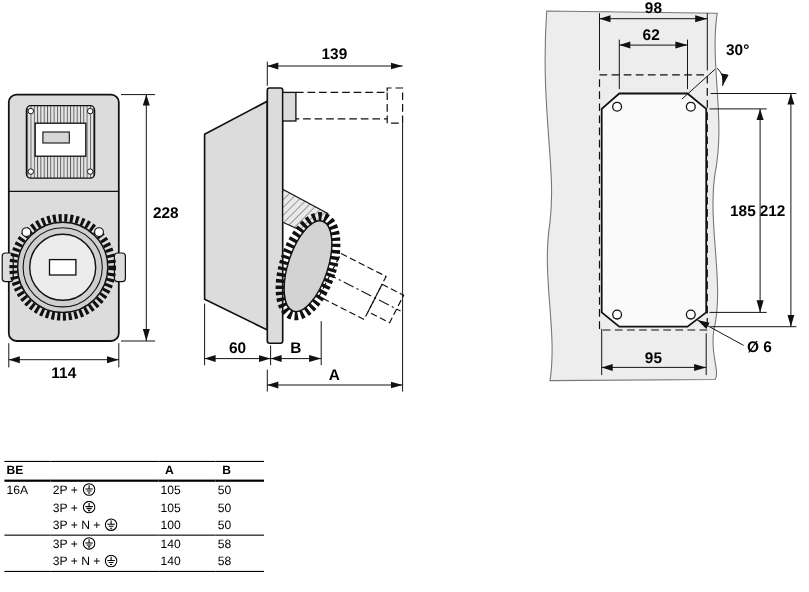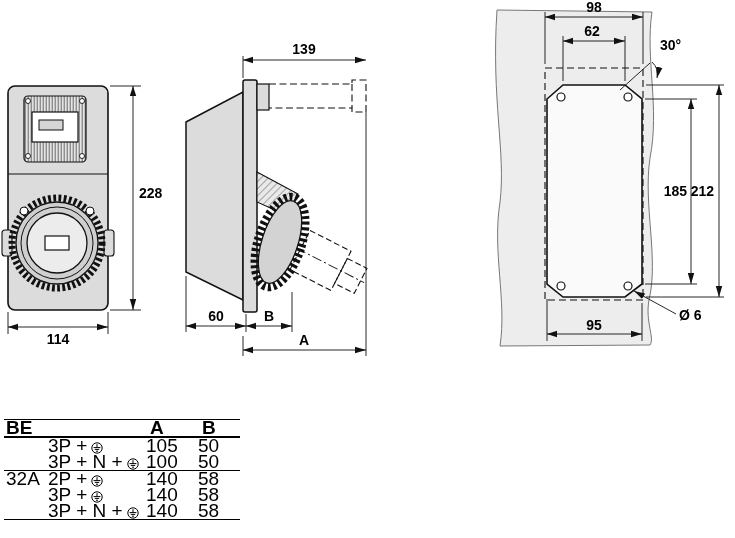--- a/index.html
+++ b/index.html
@@ -1,21 +1,21 @@
 <!DOCTYPE html>
 <html><head>
 <meta charset="utf-8">
 <style>
   html,body{margin:0;padding:0;background:#fff}
   .stage{position:relative;width:735px;height:538px;background:#ffffff;
          font-family:"Liberation Sans",sans-serif;overflow:hidden}
   svg text{font-family:"Liberation Sans",sans-serif;font-size:14px;fill:#000;stroke:none;font-weight:bold}
   
   .spec{position:absolute;left:4px;top:419px;border-collapse:collapse;color:#000;
-        border-top:1.5px solid #000;border-bottom:1.5px solid #000;font-size:19px}
+        border-top:1.5px solid #000;border-bottom:1.5px solid #000;font-size:11px}
   .spec th,.spec td{padding:0 2px;text-align:left;font-weight:normal;white-space:nowrap;
         height:16px;line-height:16px}
   .spec thead tr{border-bottom:2.5px solid #000}
   .spec tbody.grp{border-bottom:1px solid #000}
   .spec tbody.grp:last-of-type{border-bottom:none}
   .c1{width:38px}.c2{width:94px}.c3{width:44px}.c4{width:36px}
   .spec th,.rating{font-weight:bold}
   .num,.spec th.c3,.spec th.c4{padding-left:6px}
   .cfg .esym{margin-left:4px;vertical-align:-2px}
 </style>
@@ -169,87 +169,87 @@
   <thead>
     <tr>
       <th class="c1">BE</th>
       <th class="c2"></th>
       <th class="c3">A</th>
       <th class="c4">B</th>
     </tr>
   </thead>
   <tbody class="grp">
     <tr>
-      <td class="c1"></td>
-      <td class="c2 cfg"><span>3P +</span><svg class="esym" width="12" height="12" viewBox="0 0 12 12">
+      <td class="c1 rating">16A</td>
+      <td class="c2 cfg"><span>2P +</span><svg class="esym" width="12" height="12" viewBox="0 0 12 12">
               <g stroke="#000" stroke-width="1" fill="none">
                 <circle cx="6" cy="6" r="5.2"></circle>
                 <line x1="6" y1="2.2" x2="6" y2="5.6"></line>
                 <line x1="2.6" y1="5.6" x2="9.4" y2="5.6"></line>
                 <line x1="3.8" y1="7.4" x2="8.2" y2="7.4"></line>
                 <line x1="5" y1="9.2" x2="7" y2="9.2"></line>
               </g>
             </svg></td>
       <td class="c3 num">105</td>
       <td class="c4 num">50</td>
     </tr>
     <tr>
       <td class="c1"></td>
+      <td class="c2 cfg"><span>3P +</span><svg class="esym" width="12" height="12" viewBox="0 0 12 12">
+              <g stroke="#000" stroke-width="1" fill="none">
+                <circle cx="6" cy="6" r="5.2"></circle>
+                <line x1="6" y1="2.2" x2="6" y2="5.6"></line>
+                <line x1="2.6" y1="5.6" x2="9.4" y2="5.6"></line>
+                <line x1="3.8" y1="7.4" x2="8.2" y2="7.4"></line>
+                <line x1="5" y1="9.2" x2="7" y2="9.2"></line>
+              </g>
+            </svg></td>
+      <td class="c3 num">105</td>
+      <td class="c4 num">50</td>
+    </tr>
+    <tr>
+      <td class="c1"></td>
       <td class="c2 cfg"><span>3P + N +</span><svg class="esym" width="12" height="12" viewBox="0 0 12 12">
               <g stroke="#000" stroke-width="1" fill="none">
                 <circle cx="6" cy="6" r="5.2"></circle>
                 <line x1="6" y1="2.2" x2="6" y2="5.6"></line>
                 <line x1="2.6" y1="5.6" x2="9.4" y2="5.6"></line>
                 <line x1="3.8" y1="7.4" x2="8.2" y2="7.4"></line>
                 <line x1="5" y1="9.2" x2="7" y2="9.2"></line>
               </g>
             </svg></td>
       <td class="c3 num">100</td>
       <td class="c4 num">50</td>
     </tr>
   </tbody>
   <tbody class="grp">
     <tr>
-      <td class="c1 rating">32A</td>
-      <td class="c2 cfg"><span>2P +</span><svg class="esym" width="12" height="12" viewBox="0 0 12 12">
+      <td class="c1"></td>
+      <td class="c2 cfg"><span>3P +</span><svg class="esym" width="12" height="12" viewBox="0 0 12 12">
               <g stroke="#000" stroke-width="1" fill="none">
                 <circle cx="6" cy="6" r="5.2"></circle>
                 <line x1="6" y1="2.2" x2="6" y2="5.6"></line>
                 <line x1="2.6" y1="5.6" x2="9.4" y2="5.6"></line>
                 <line x1="3.8" y1="7.4" x2="8.2" y2="7.4"></line>
                 <line x1="5" y1="9.2" x2="7" y2="9.2"></line>
               </g>
             </svg></td>
       <td class="c3 num">140</td>
       <td class="c4 num">58</td>
     </tr>
     <tr>
       <td class="c1"></td>
-      <td class="c2 cfg"><span>3P +</span><svg class="esym" width="12" height="12" viewBox="0 0 12 12">
+      <td class="c2 cfg"><span>3P + N +</span><svg class="esym" width="12" height="12" viewBox="0 0 12 12">
               <g stroke="#000" stroke-width="1" fill="none">
                 <circle cx="6" cy="6" r="5.2"></circle>
                 <line x1="6" y1="2.2" x2="6" y2="5.6"></line>
                 <line x1="2.6" y1="5.6" x2="9.4" y2="5.6"></line>
                 <line x1="3.8" y1="7.4" x2="8.2" y2="7.4"></line>
                 <line x1="5" y1="9.2" x2="7" y2="9.2"></line>
               </g>
             </svg></td>
       <td class="c3 num">140</td>
       <td class="c4 num">58</td>
     </tr>
-    <tr>
-      <td class="c1"></td>
-      <td class="c2 cfg"><span>3P + N +</span><svg class="esym" width="12" height="12" viewBox="0 0 12 12">
-              <g stroke="#000" stroke-width="1" fill="none">
-                <circle cx="6" cy="6" r="5.2"></circle>
-                <line x1="6" y1="2.2" x2="6" y2="5.6"></line>
-                <line x1="2.6" y1="5.6" x2="9.4" y2="5.6"></line>
-                <line x1="3.8" y1="7.4" x2="8.2" y2="7.4"></line>
-                <line x1="5" y1="9.2" x2="7" y2="9.2"></line>
-              </g>
-            </svg></td>
-      <td class="c3 num">140</td>
-      <td class="c4 num">58</td>
-    </tr>
   </tbody>
 </table>
 
 </div>
 
 </body></html>

